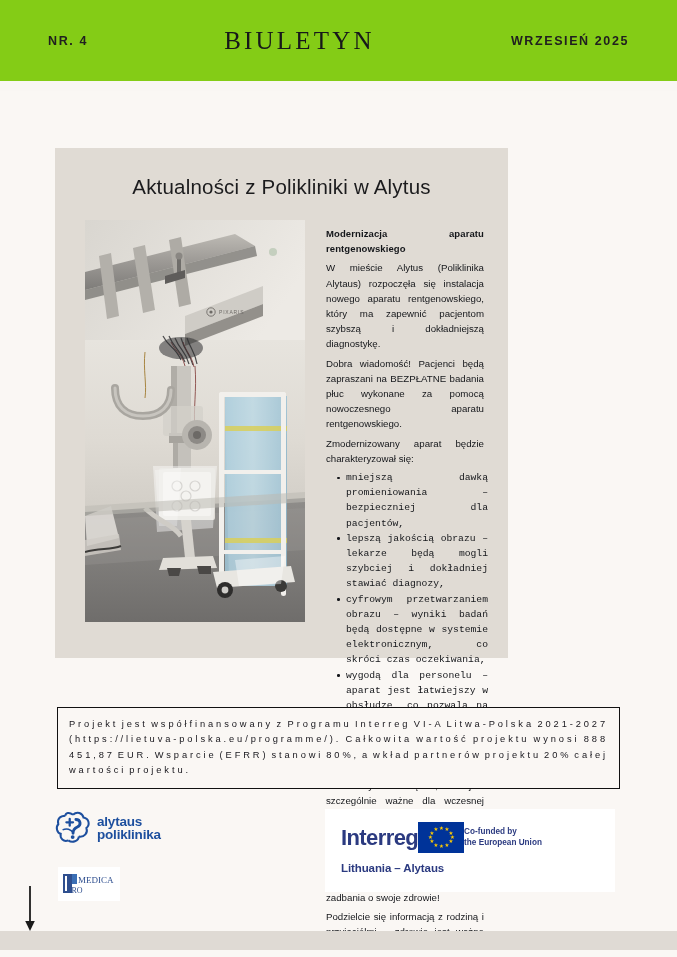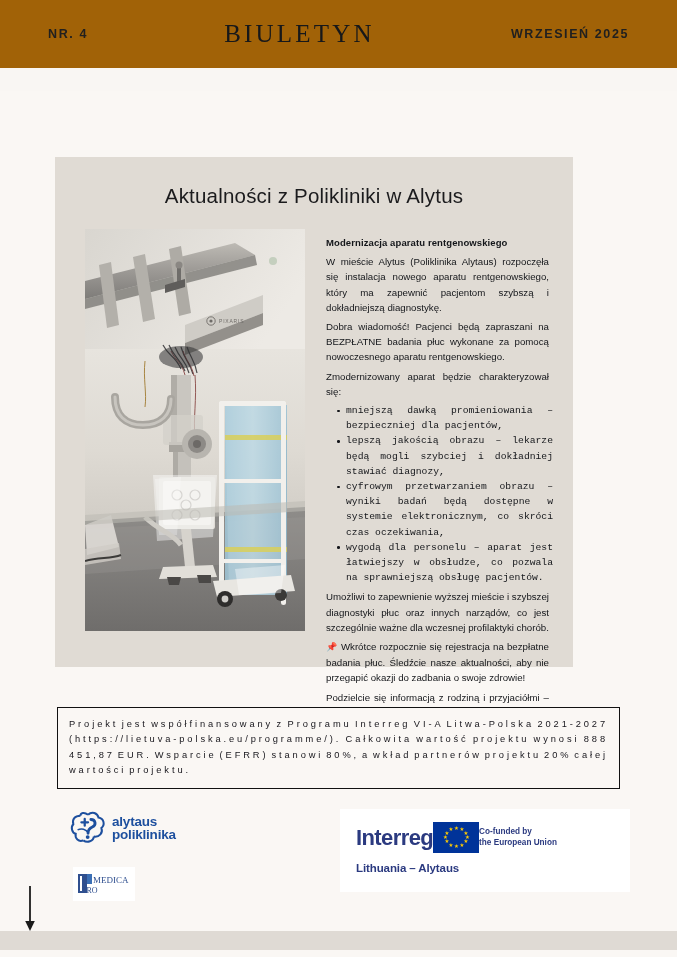--- a/index.html
+++ b/index.html
@@ -14,22 +14,22 @@
     color: #1c1c1c;
     overflow: hidden;
     position: relative;
   }
 
   
   .header-band {
     position: absolute;
     left: 0; top: 0;
     width: 677px;
-    height: 68px;
-    background: #a16207;
+    height: 81px;
+    background: #84cc16;
     display: flex;
     align-items: center;
     justify-content: space-between;
     box-sizing: border-box;
     padding: 0 48px;
   }
   .header-issue, .header-date {
     font-size: 12.5px;
     letter-spacing: 1.6px;
     font-weight: 700;
@@ -51,22 +51,22 @@
     left: 0; top: 91px;
     width: 677px;
     height: 840px;
     background: #faf7f4;
   }
 
   
   .article-card {
     position: absolute;
     left: 55px;
-    top: 66px;
-    width: 518px;
+    top: 57px;
+    width: 453px;
     height: 510px;
     background: #e0dbd4;
     box-sizing: border-box;
   }
   .article-title {
     text-align: center;
     font-size: 20.5px;
     font-weight: 400;
     color: #1b1b1d;
     margin: 0;
@@ -161,21 +161,20 @@
     word-break: break-all;
   }
 
   
   .logos-row {
     position: absolute;
     left: 0;
     top: 718px;
     width: 614px;
     height: 110px;
-    margin-left: 15px;
   }
   .logo-poliklinika {
     position: absolute;
     left: 55px;
     top: 0;
     display: flex;
     align-items: center;
     gap: 4px;
   }
   .logo-poliklinika .mark { width: 38px; height: 38px; display:block; }

